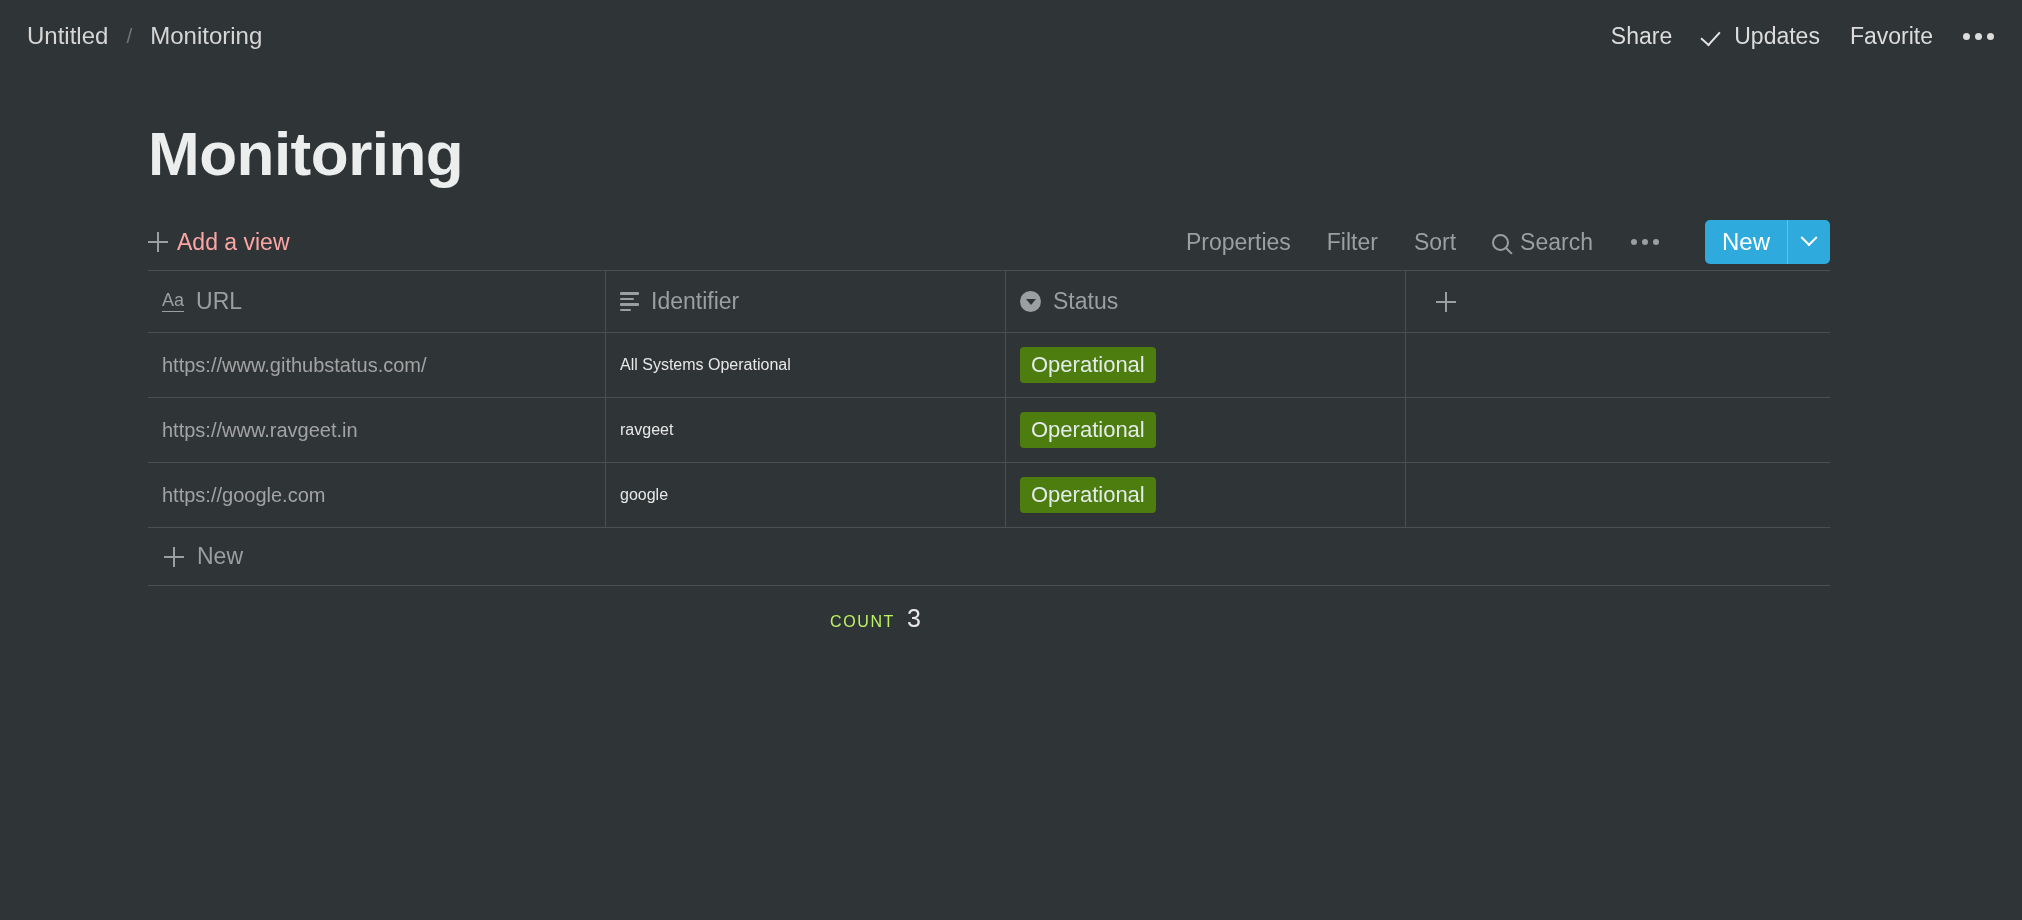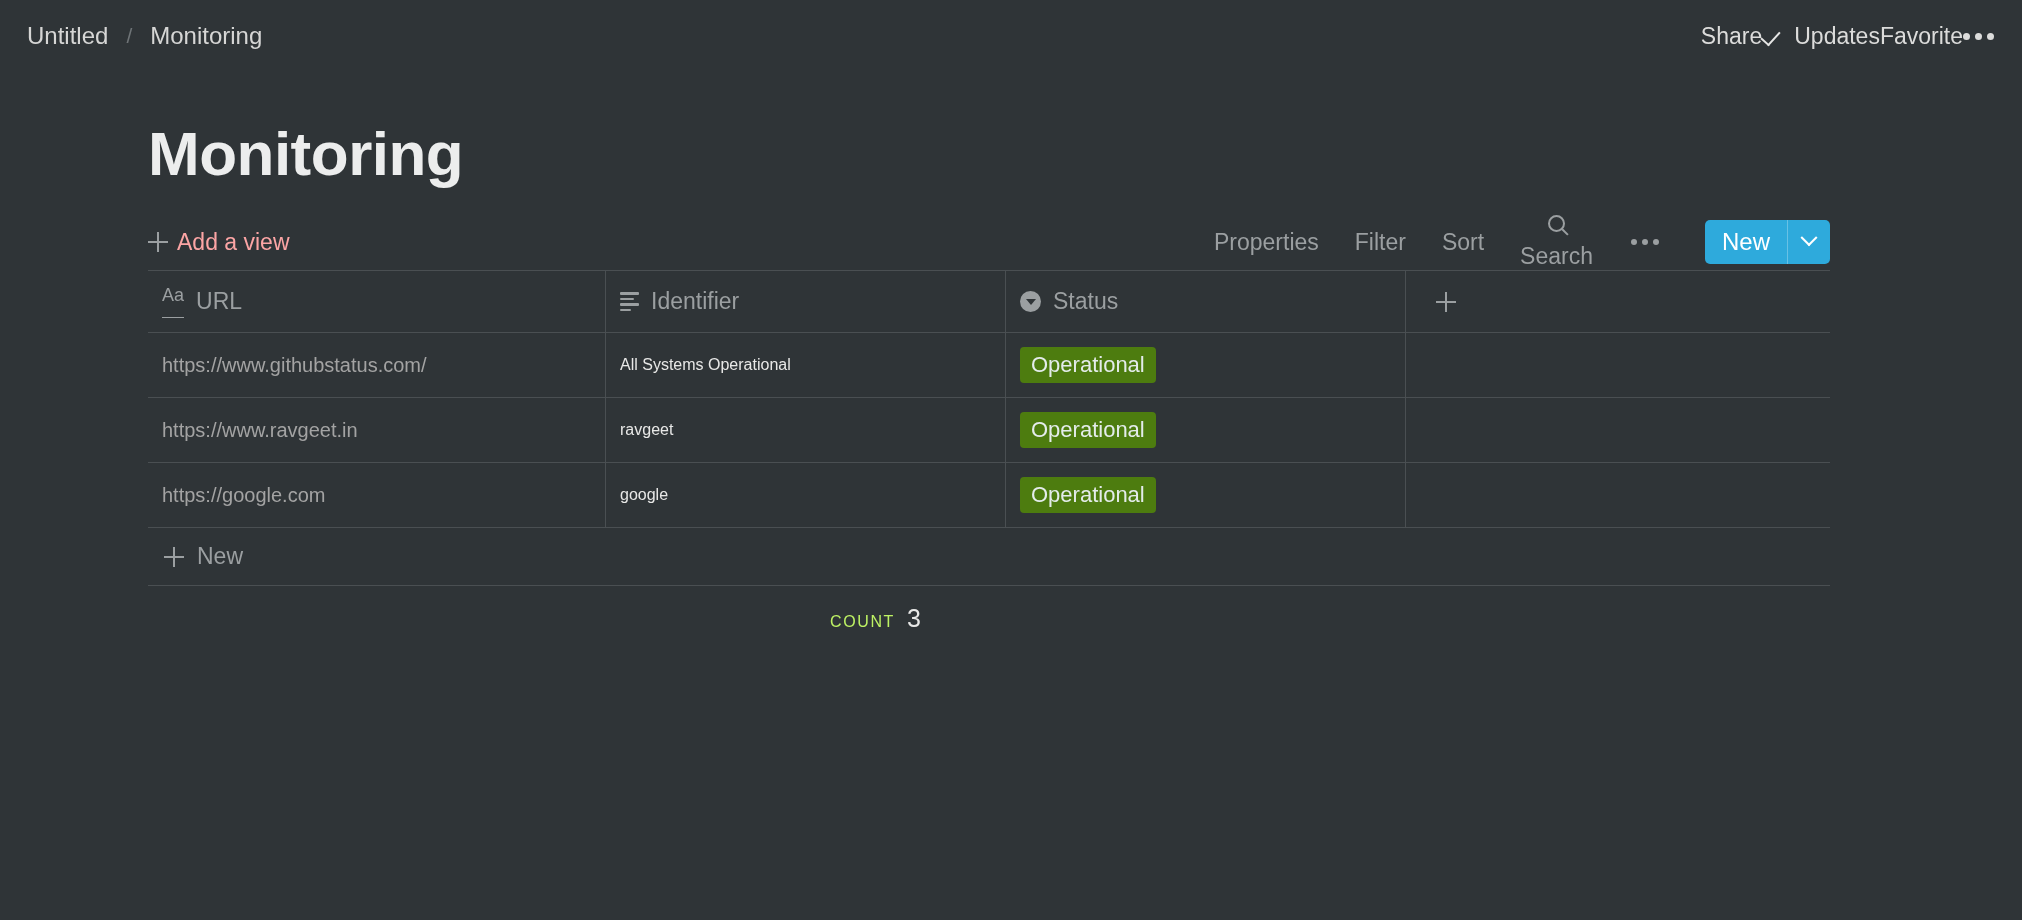--- a/index.html
+++ b/index.html
@@ -40,20 +40,21 @@
     white-space: nowrap;
   }
   .crumb-sep {
     color: #6f7477;
     font-size: 21px;
   }
   .topbar-right {
     margin-left: auto;
     display: flex;
     align-items: center;
+    gap: 30px;
     font-size: 23px;
     color: #dcdcdb;
   }
   .tb-item {
     display: flex;
     align-items: center;
     gap: 10px;
     cursor: pointer;
     white-space: nowrap;
   }
@@ -141,21 +142,20 @@
     gap: 36px;
     font-size: 23px;
     color: #9b9fa1;
   }
   .tool-item { cursor: pointer; white-space: nowrap; }
   .search-group {
     display: flex;
     align-items: center;
     gap: 11px;
     cursor: pointer;
-    flex-direction: column;
   }
   .search-icon {
     display: inline-block;
     width: 17px;
     height: 17px;
     border: 2.2px solid #9b9fa1;
     border-radius: 50%;
     position: relative;
     flex: none;
   }
@@ -250,21 +250,21 @@
     color: #9b9fa1;
     font-size: 23px;
     cursor: pointer;
   }
   
   .icon-aa {
     font-size: 18px;
     color: #9b9fa1;
     border-bottom: 1.8px solid #9b9fa1;
     line-height: 1.05;
-    padding-bottom: 12px;
+    padding-bottom: 1px;
     flex: none;
     font-family: "Liberation Sans", sans-serif;
   }
   
   .icon-lines {
     display: inline-flex;
     flex-direction: column;
     gap: 3px;
     width: 19px;
     flex: none;

